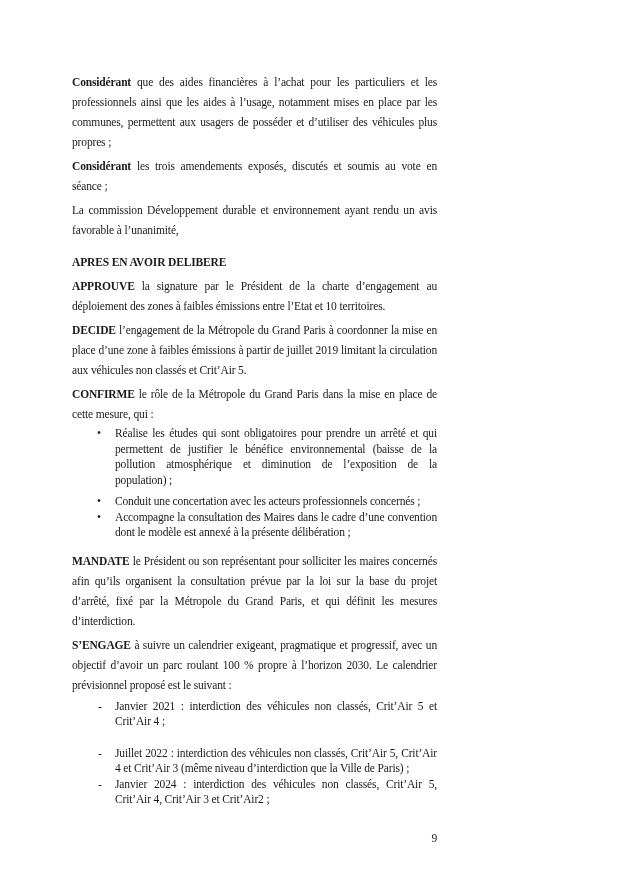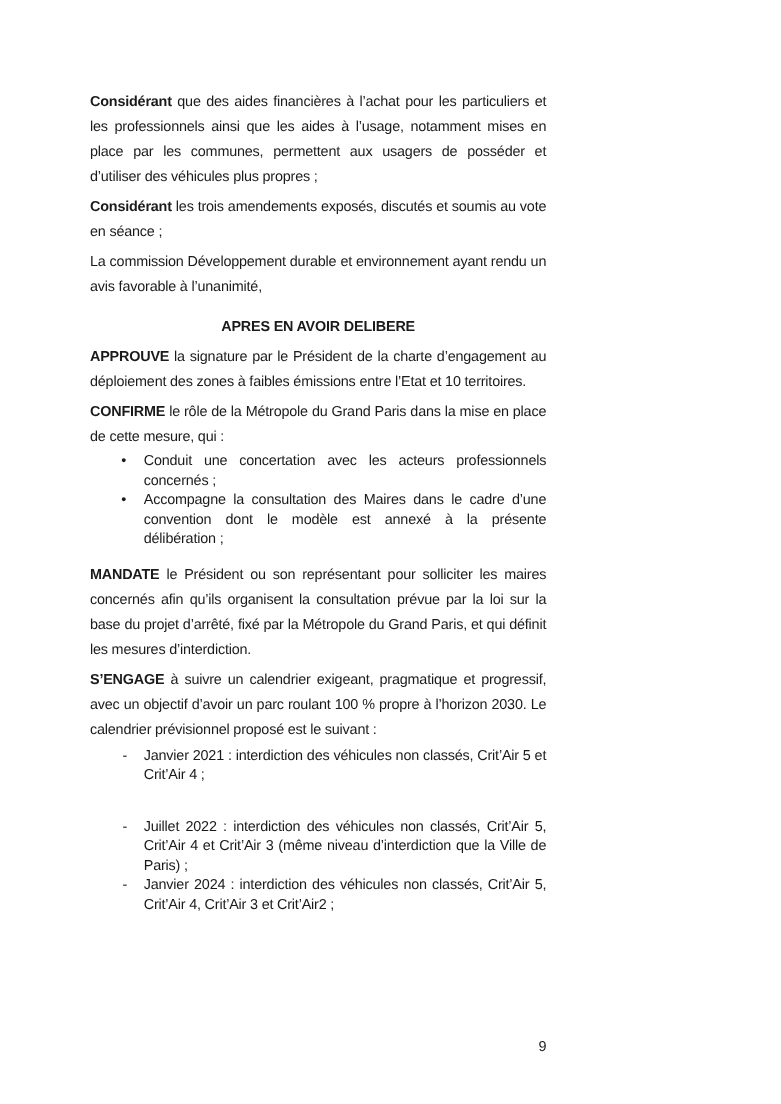--- a/index.html
+++ b/index.html
@@ -2,38 +2,37 @@
 <html><head>
 <meta charset="utf-8">
 <style>
   html, body { margin: 0; padding: 0; background: #ffffff; }
   .page {
     position: relative;
     width: 509px;
     height: 883px;
     background: #ffffff;
     color: #1a1a1a;
-    font-family: Liberation Sans, sans-serif;
+    font-family: Liberation Serif, serif;
     font-size: 11.5px;
     letter-spacing: -0.15px;
     padding: 72px 72px 0 72px;
     box-sizing: border-box;
     overflow: hidden;
   }
   .p {
     margin: 0 0 4px 0;
     line-height: 20px;
     text-align: justify;
   }
   .p.tight { margin-bottom: 12px; }
   .p.pre-list { margin-bottom: 2px; }
   .lead { font-weight: bold; }
   .heading {
     font-weight: bold;
-    text-align: center;
     line-height: 20px;
     margin: 0 0 4px 0;
   }
   ul.blist, ul.dlist {
     list-style: none;
     margin: 0;
     padding: 0;
     line-height: 15.5px;
   }
   ul.blist { margin-bottom: 10px; }
@@ -50,21 +49,21 @@
     left: 25px;
     top: 0;
   }
   ul.dlist li::before {
     content: "-";
     position: absolute;
     left: 26px;
     top: 0;
   }
   ul.blist li.gap { margin-bottom: 6px; }
-  ul.dlist li.gap { margin-bottom: 26px; }
+  ul.dlist li.gap { margin-bottom: 16px; }
   .footer-pagenum {
     position: absolute;
     left: 72px;
     right: 72px;
     top: 831px;
     text-align: right;
     line-height: 15px;
   }
 </style>
 </head>
@@ -75,24 +74,26 @@
   <p class="p"><b class="lead">Considérant</b> <span>que des aides financières à l’achat pour les particuliers et les professionnels ainsi que les aides à l’usage, notamment mises en place par les communes, permettent aux usagers de posséder et d’utiliser des véhicules plus propres&nbsp;;</span></p>
 
   <p class="p"><b class="lead">Considérant</b> <span>les trois amendements exposés, discutés et soumis au vote en séance&nbsp;;</span></p>
 
   <p class="p tight"><span>La commission Développement durable et environnement ayant rendu un avis favorable à l’unanimité,</span></p>
 
   <div class="heading">APRES EN AVOIR DELIBERE</div>
 
   <p class="p"><b class="lead">APPROUVE</b> <span>la signature par le Président de la charte d’engagement au déploiement des zones à faibles émissions entre l’Etat et 10 territoires.</span></p>
 
+  <p class="p"><b class="lead">DECIDE</b> <span>l’engagement de la Métropole du Grand Paris à coordonner la mise en place d’une zone à faibles émissions à partir de juillet 2019 limitant la circulation aux véhicules non classés et Crit’Air 5.</span></p>
 
   <p class="p pre-list"><b class="lead">CONFIRME</b> <span>le rôle de la Métropole du Grand Paris dans la mise en place de cette mesure, qui&nbsp;:</span></p>
 
   <ul class="blist">
+    <li class="gap">Réalise les études qui sont obligatoires pour prendre un arrêté et qui permettent de justifier le bénéfice environnemental (baisse de la pollution atmosphérique et diminution de l’exposition de la population)&nbsp;;</li>
     <li>Conduit une concertation avec les acteurs professionnels concernés&nbsp;;</li>
     <li>Accompagne la consultation des Maires dans le cadre d’une convention dont le modèle est annexé à la présente délibération&nbsp;;</li>
   </ul>
 
   <p class="p"><b class="lead">MANDATE</b> <span>le Président ou son représentant pour solliciter les maires concernés afin qu’ils organisent la consultation prévue par la loi sur la base du projet d’arrêté, fixé par la Métropole du Grand Paris, et qui définit les mesures d’interdiction.</span></p>
 
   <p class="p"><b class="lead">S’ENGAGE</b> <span>à suivre un calendrier exigeant, pragmatique et progressif, avec un objectif d’avoir un parc roulant 100&nbsp;% propre à l’horizon 2030. Le calendrier prévisionnel proposé est le suivant&nbsp;:</span></p>
 
   <ul class="dlist">
     <li class="gap">Janvier 2021&nbsp;: interdiction des véhicules non classés, Crit’Air 5 et Crit’Air 4&nbsp;;</li>

